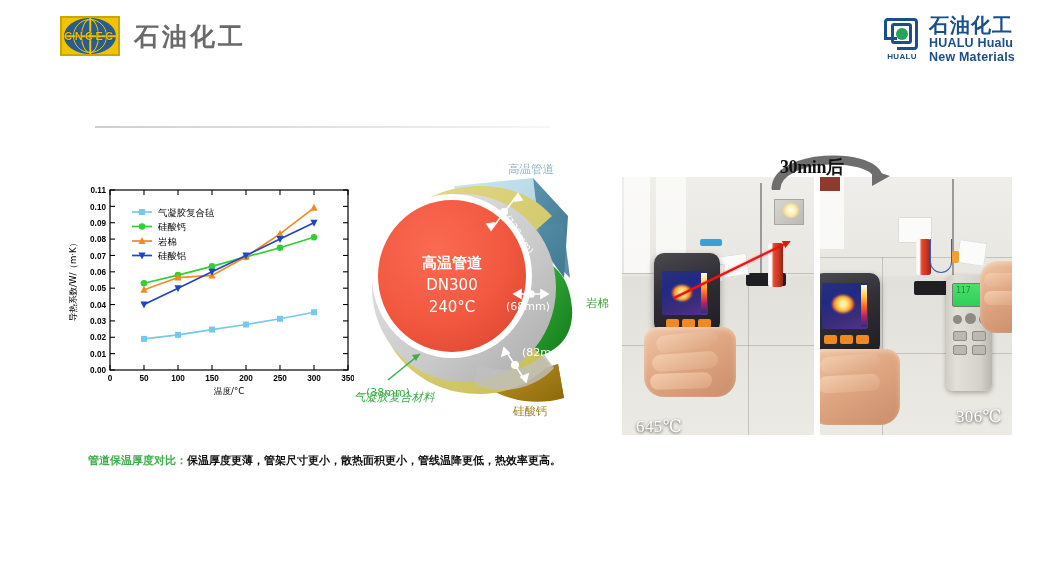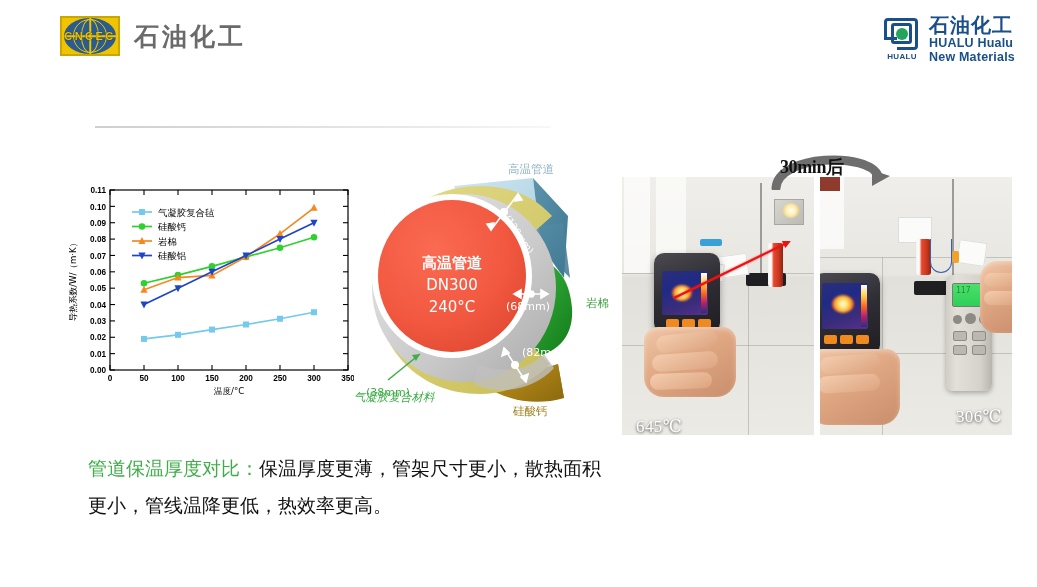--- a/index.html
+++ b/index.html
@@ -189,21 +189,21 @@
   .arrow-wrap { position:absolute; left:766px; top:142px; width:128px; height:48px; }
   .arrow-label {
     position:absolute; left:14px; top:13px; z-index:3;
     font-size:18px; font-weight:bold; color:#111;
     font-family:"Liberation Serif","DejaVu Serif",serif; letter-spacing:-0.4px;
   }
 
   
   .caption {
     position:absolute; left:88px; top:450px; width:520px;
-    font-size:19px; font-weight:normal; line-height:1.95; color:#111;
+    font-size:11px; font-weight:bold; line-height:1.95; color:#111;
     font-family:"DejaVu Sans","Liberation Sans",sans-serif;
   }
   .cap-hl { color:#3fae49; }
 
   
   .dg-lab { font-family:"DejaVu Sans","Liberation Sans",sans-serif; }
 </style>
 </head>
 <body>
 

